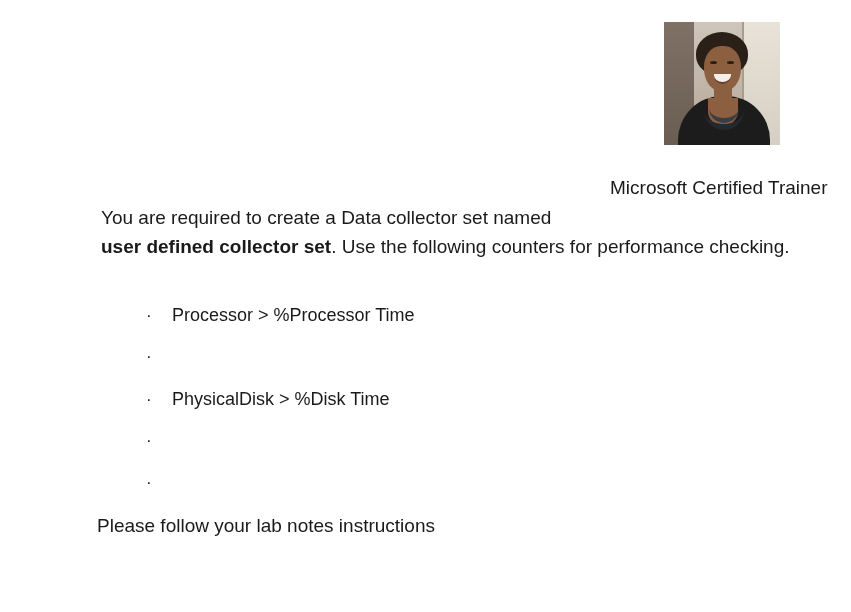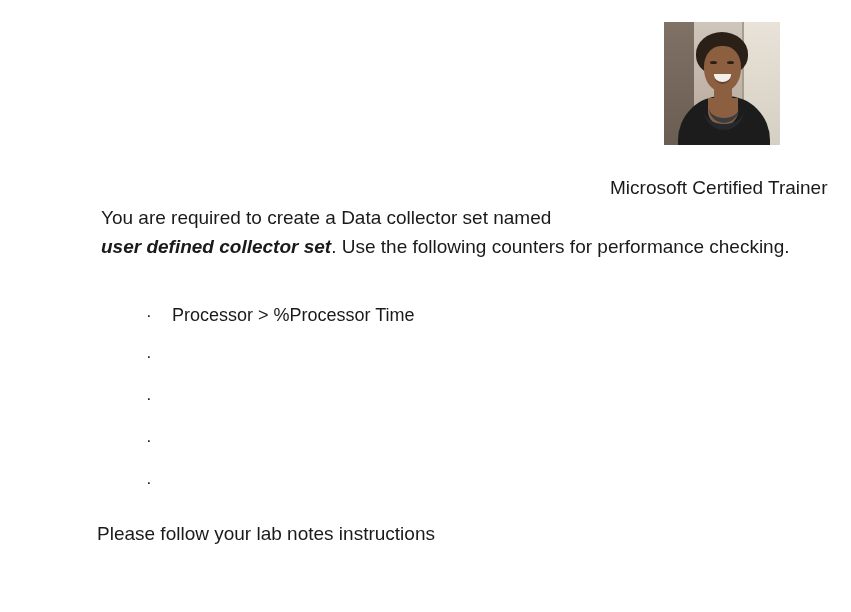--- a/index.html
+++ b/index.html
@@ -137,21 +137,20 @@
     width: 700px;
   }
   .intro {
     font-size: 19px;
     line-height: 29px;
     color: #1a1a1a;
     margin: 4px;
   }
   .intro b {
     font-weight: bold;
-    font-style: italic;
   }
 
   .counter-list {
     position: absolute;
     left: 140px;
     top: 305px;
     width: 640px;
   }
   .counter-item {
     display: flex;
@@ -174,21 +173,20 @@
     text-align: right;
   }
 
   .footer-note {
     position: absolute;
     left: 97px;
     top: 513px;
     font-size: 19px;
     line-height: 26px;
     color: #1a1a1a;
-    margin-top: 8px;
   }
 </style>
 </head>
 <body>
 
 <div class="slide">
 
   <div class="portrait">
     <div class="bg-wall"></div>
     <div class="wall-dark"></div>
@@ -218,20 +216,21 @@
   <div class="counter-list">
     <div class="counter-item">
       <span class="bullet">·</span>
       <span class="ctext">Processor &gt; %Processor Time</span>
     </div>
     <div class="counter-item">
       <span class="bullet">·</span>
     </div>
     <div class="counter-item">
       <span class="bullet">·</span>
+      <span class="ctext">PhysicalDisk &gt; %Disk Time</span>
     </div>
     <div class="counter-item">
       <span class="bullet">·</span>
     </div>
     <div class="counter-item">
       <span class="bullet">·</span>
     </div>
   </div>
 
   <div class="footer-note">Please follow your lab notes instructions</div>

